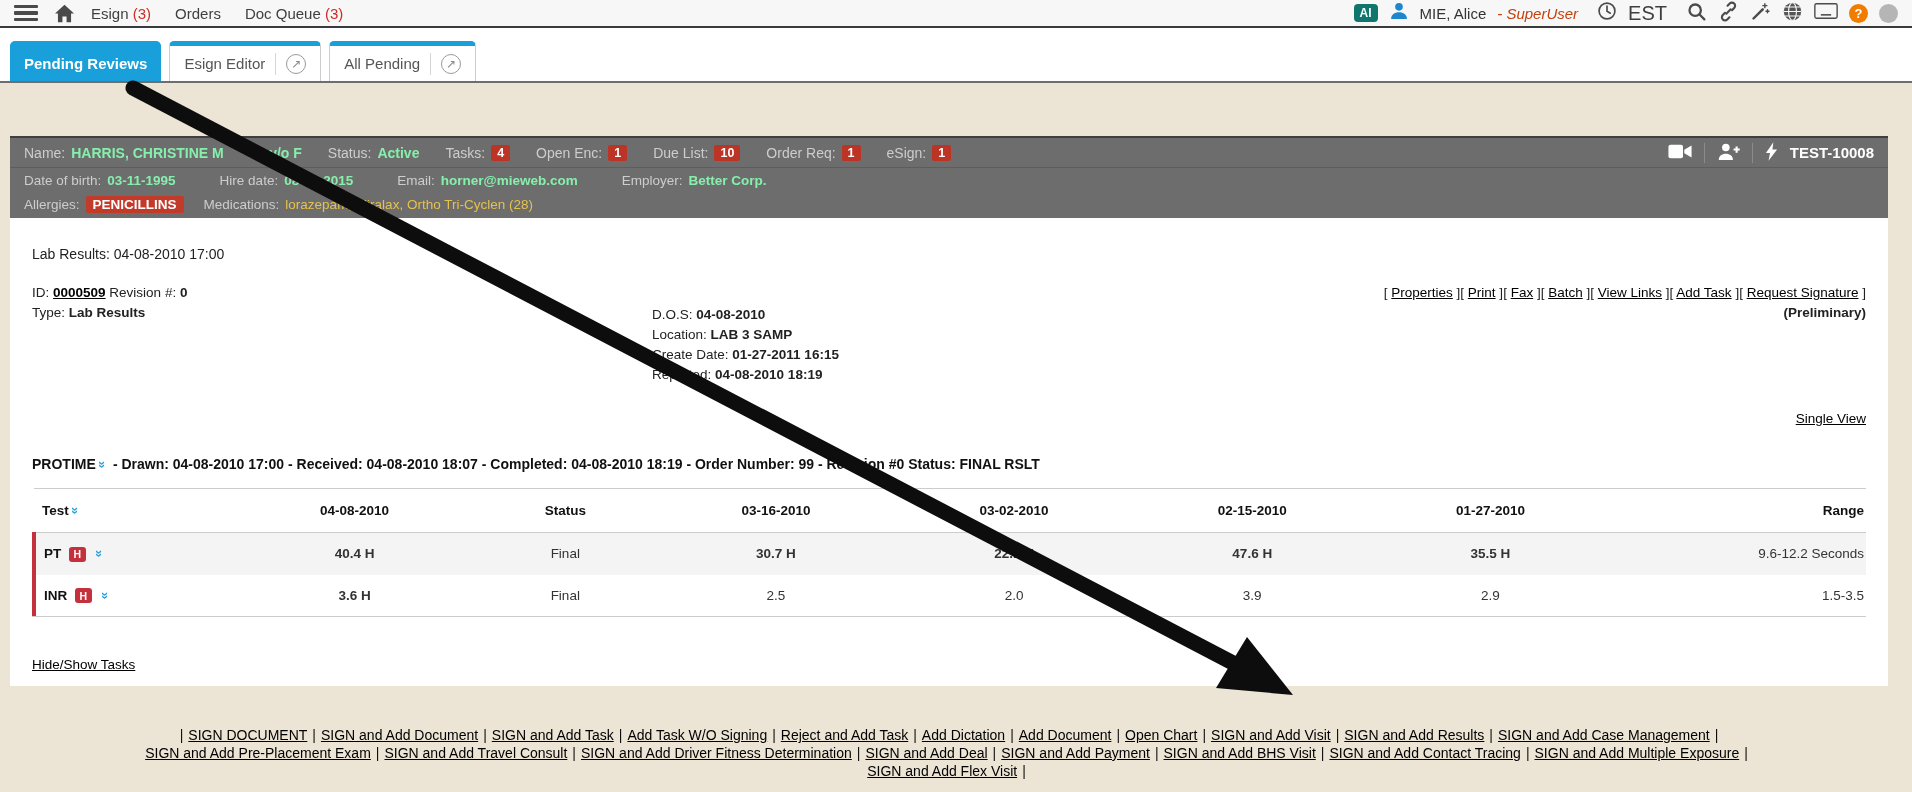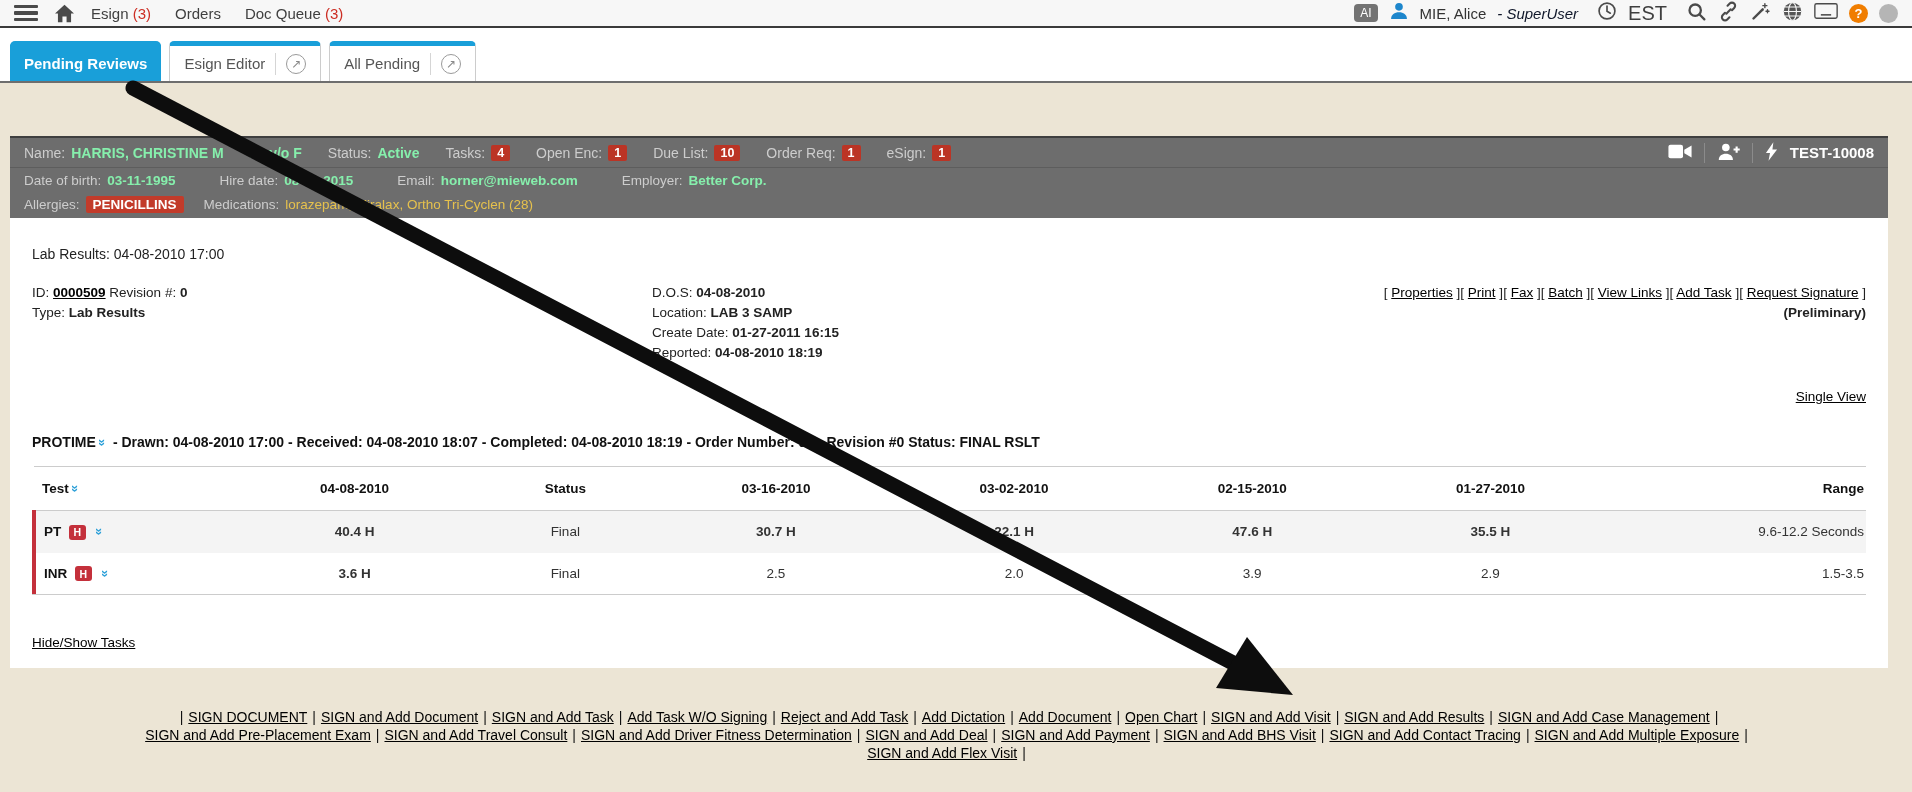--- a/index.html
+++ b/index.html
@@ -7,23 +7,23 @@
 
   
   .topnav { height:28px; background:#f7f7f7; border-bottom:2px solid #3a3a3a; display:flex; align-items:center; padding:0 14px; gap:16px; }
   .hamburger { width:24px; height:16px; display:flex; flex-direction:column; justify-content:space-between; cursor:pointer; }
   .hamburger span { display:block; height:3.4px; background:#4a4a4a; border-radius:1px; }
   .navicon svg { display:block; }
   .navitems { display:flex; gap:24px; align-items:center; }
   .navitem { font-size:15px; color:#3f3f3f; text-decoration:none; }
   .navitem .count { color:#cc2d23; }
   .topnav-right { margin-left:auto; display:flex; align-items:center; gap:11px; }
-  .ai-badge { background:#737373; color:#fff; font-weight:normal; font-size:12px; padding:2px 6px; border-radius:4px; }
+  .ai-badge { background:#0f766e; color:#fff; font-weight:bold; font-size:12px; padding:2px 6px; border-radius:4px; }
   .username { font-size:15px; color:#333; }
-  .userrole { font-size:15px; color:#0f172a; font-style:italic; margin-right:8px; }
+  .userrole { font-size:15px; color:#c2410c; font-style:italic; margin-right:8px; }
   .tz { font-size:20px; color:#3f3f3f; }
   .help-circle { width:19px; height:19px; border-radius:50%; background:#f07d00; color:#fff; font-weight:bold; font-size:13px; display:flex; align-items:center; justify-content:center; }
   .gray-circle { width:19px; height:19px; border-radius:50%; background:#b5b5b5; }
 
   
   .tabbar { height:55px; background:#fff; border-bottom:2px solid #6e6e6e; display:flex; align-items:flex-end; padding:0 0 0 10px; gap:8px; }
   .tab { height:40px; border-radius:5px 5px 0 0; border-top:5px solid #199fd9; display:flex; align-items:center; padding:0 14px; gap:10px; font-size:15px; cursor:pointer; }
   .tab.active { background:#199fd9; color:#fff; font-weight:bold; border-top-color:#199fd9; }
   .tab.inactive { background:#fff; color:#555; border-left:1px solid #ccc; border-right:1px solid #ccc; }
   .tab .vsep { width:1px; height:22px; background:#d5d5d5; }
@@ -45,21 +45,21 @@
   .pb-row2 { display:flex; align-items:center; height:25px; padding:0 14px; gap:44px; font-size:13.5px; }
   .pb-row3 { display:flex; align-items:center; height:25px; padding:0 14px 3px; gap:20px; font-size:13.5px; }
   .allergy-badge { background:#c23b2a; color:#fff; font-weight:bold; font-size:13.5px; padding:1px 7px; border-radius:2px; }
   .meds { color:#e6c14d; }
 
   
   .panel { background:#fff; min-height:450px; padding:28px 22px 14px 22px; font-size:13.5px; color:#222; }
   .doc-title { font-size:14px; color:#222; }
   .info-row { display:flex; margin-top:21px; }
   .info-left { width:620px; line-height:20px; }
-  .info-mid { flex:1; line-height:20px; }
+  .info-mid { flex:1; line-height:20px;margin-top:22px; }
   .info-right { width:660px; text-align:right; line-height:20px; }
   .b { font-weight:bold; }
   a { color:#000; }
   .idlink { font-weight:bold; }
   .subject-line { margin-top:17px; color:#333; }
   .single-view-row { text-align:right; margin-top:26px; }
   .section-line { margin-top:30px; font-weight:bold; font-size:14px; color:#111; }
   .chev { display:inline-block; transform:rotate(90deg); color:#2a9fd8; font-size:13px; font-weight:bold; margin:0 3px; }
 
   table.results { width:100%; border-collapse:collapse; margin-top:16px; border-top:1px solid #ccc; }

